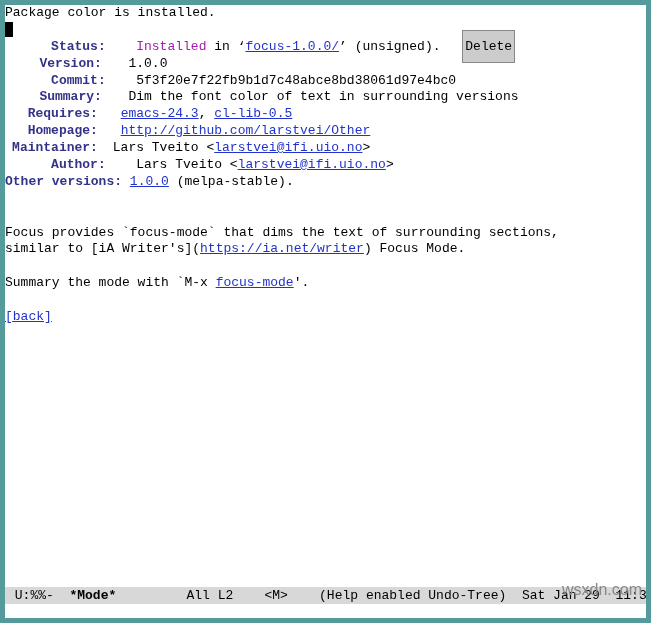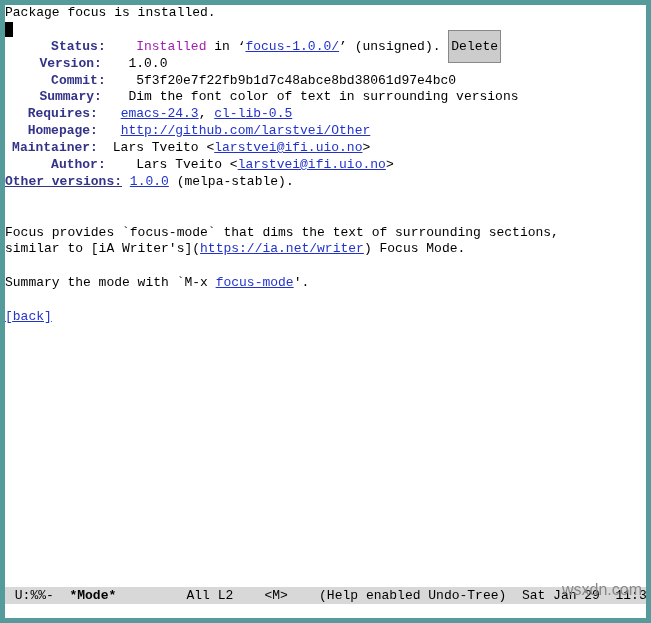--- a/index.html
+++ b/index.html
@@ -40,33 +40,33 @@
     .link {
       color: #2233cc;
       text-decoration: underline;
       cursor: pointer;
     }
     .delete-btn {
       background: #cccccc;
       border: 1px solid #888;
       padding: 8px 2px;
       cursor: pointer;
+      margin-left: 14px;
     }
     .cursor {
       background: #000;
       color: #000;
       display: inline-block;
       width: 8px;
       height: 15px;
       vertical-align: text-bottom;
     }
     .other-versions-label {
       color: #333388;
       font-weight: bold;
-      text-decoration: underline;
     }
     .modeline {
       position: absolute;
       bottom: 14px;
       left: 0;
       right: 0;
       background: #d8d8d8;
       padding: 1px 2px;
       font-size: 13px;
       white-space: pre;
@@ -85,21 +85,21 @@
     }
     .brack {
       color: #2233cc;
       text-decoration: underline;
     }
   </style>
 </head>
 <body>
 
 <div class="frame">
-  <div class="buffer"><span>Package focus is installed.</span>
+  <div class="buffer"><span>Package color is installed.</span>
 <span class="cursor"></span>
    <span class="label-col">Status:</span> <span class="installed">Installed</span><span> in ‘</span><span class="link">focus-1.0.0/</span><span>’ (unsigned). </span><span class="delete-btn">Delete</span>
   <span class="label-col">Version:</span> <span>1.0.0</span>
    <span class="label-col">Commit:</span> <span>5f3f20e7f22fb9b1d7c48abce8bd38061d97e4bc0</span>
   <span class="label-col">Summary:</span> <span>Dim the font color of text in surrounding versions</span>
  <span class="label-col">Requires:</span> <span class="link">emacs-24.3</span><span>, </span><span class="link">cl-lib-0.5</span>
  <span class="label-col">Homepage:</span> <span class="link">http://github.com/larstvei/Other</span>
 <span class="label-col">Maintainer:</span> <span>Lars Tveito &lt;</span><span class="link">larstvei@ifi.uio.no</span><span>&gt;</span>
    <span class="label-col">Author:</span> <span>Lars Tveito &lt;</span><span class="link">larstvei@ifi.uio.no</span><span>&gt;</span>
 <span class="other-versions-label">Other versions:</span> <span class="link">1.0.0</span><span> (melpa-stable).</span>

